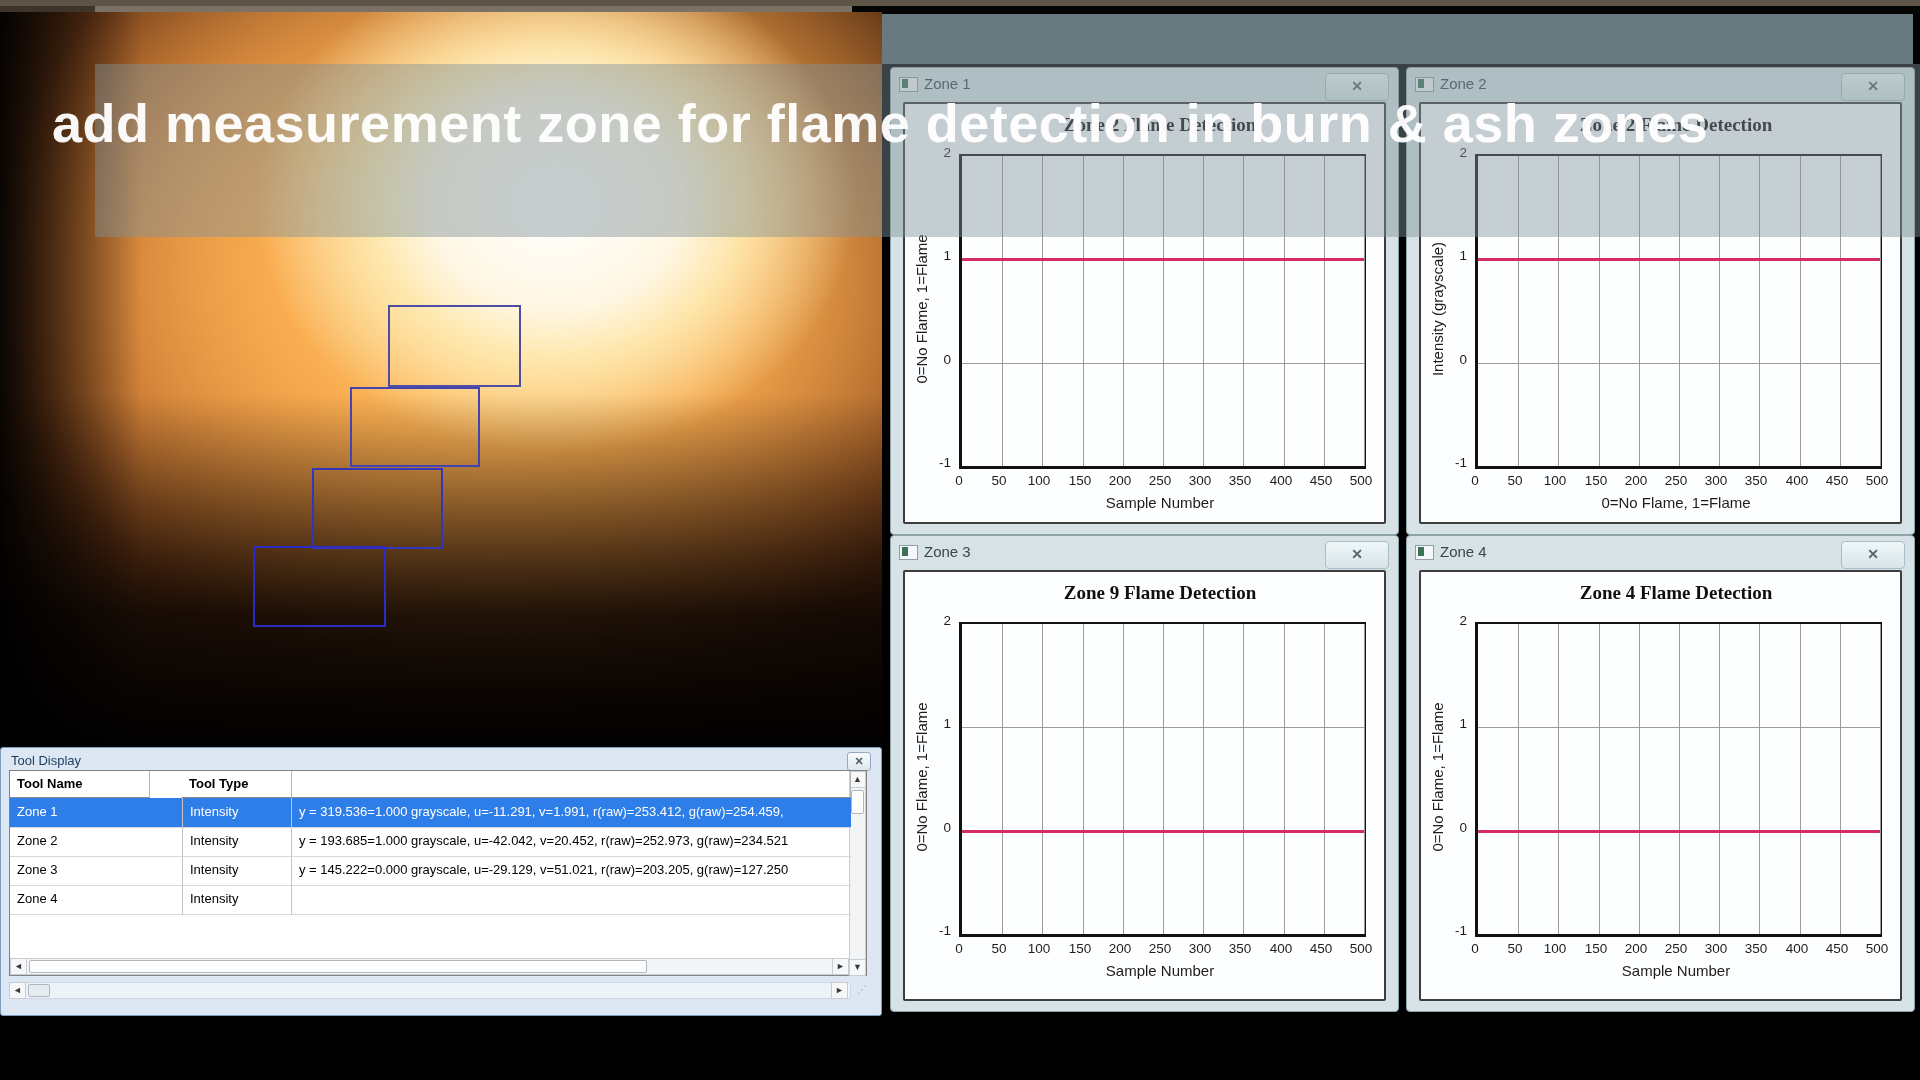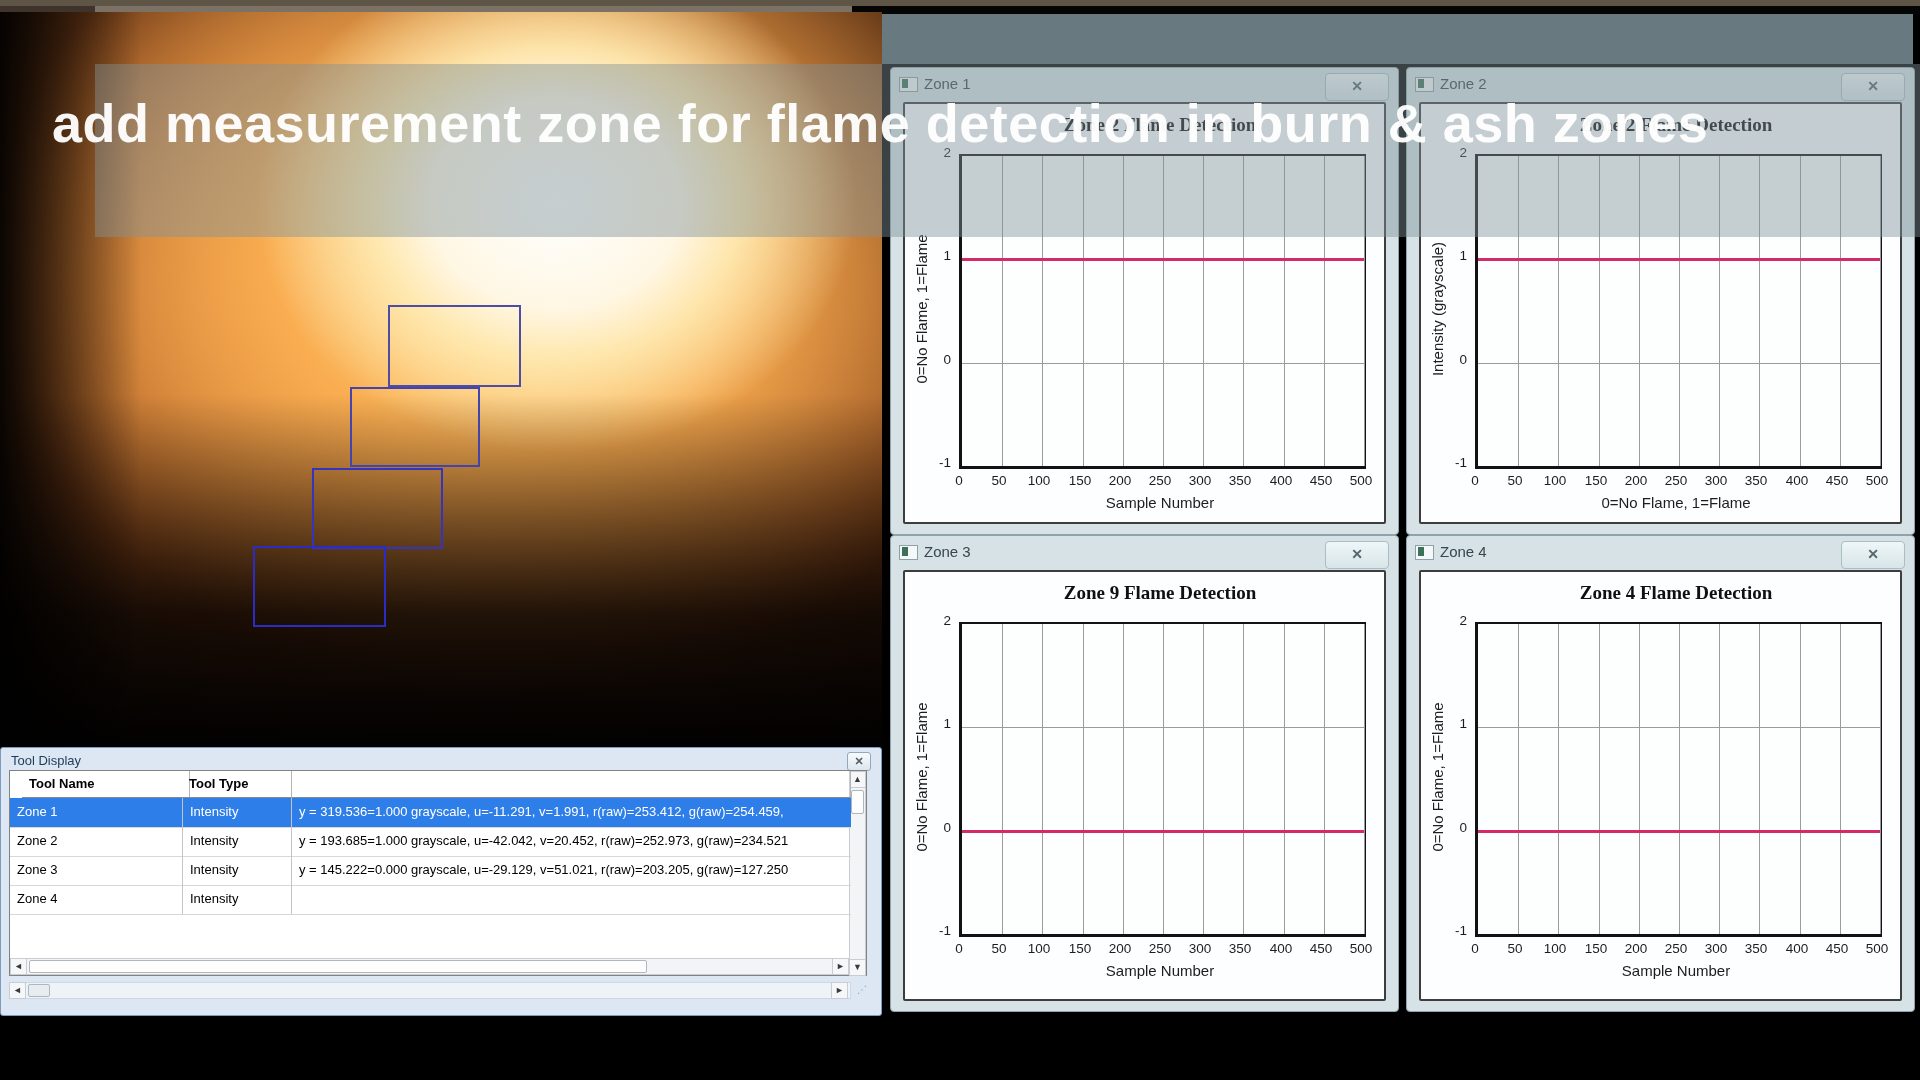--- a/index.html
+++ b/index.html
@@ -260,21 +260,21 @@
     <div class="sb" id="tvscroll" style="left:839px;top:0;width:17px;height:204px;">
       <div class="sbarrow" style="left:-1px;top:-1px;width:17px;height:17px;line-height:15px;">▲</div>
       <div class="sbthumb" style="left:1px;top:18px;width:13px;height:24px;"></div>
       <div class="sbarrow" style="left:-1px;top:187px;width:17px;height:17px;line-height:15px;">▼</div>
     </div>
     <div class="sb" style="left:0;top:187px;width:839px;height:17px;">
       <div class="sbarrow" style="left:-1px;top:-1px;width:17px;height:17px;line-height:15px;">◄</div>
       <div class="sbthumb" style="left:18px;top:1px;width:618px;height:13px;"></div>
       <div class="sbarrow" style="left:821px;top:-1px;width:17px;height:17px;line-height:15px;">►</div>
     </div>
-  <div class="cell hcell" style="position: absolute; left: 12px; top: 0px; width: 168px; height: 27px;">Tool Name</div>
+  <div class="cell hcell" style="position: absolute; left: 0px; top: 0px; width: 140px; height: 27px;">Tool Name</div>
       <div class="cell hcell" style="position: absolute; left: 172px; top: 0px; width: 110px; height: 27px;">Tool Type</div>
       <div class="cell hcell" style="position: absolute; left: 282px; top: 0px; width: 559px; height: 27px;"></div>
       <div class="rrow sel" style="position: absolute; top: 27px; height: 29px;">
         <div class="cell" style="position: absolute; left: 0px; top: 0px; width: 172px; height: 29px;">Zone 1</div>
         <div class="cell c2" style="position: absolute; left: 172px; top: 0px; width: 110px; height: 29px;">Intensity</div>
         <div class="cell" style="position: absolute; left: 282px; top: 0px; width: 559px; height: 29px;">y = 319.536=1.000 grayscale, u=-11.291, v=1.991, r(raw)=253.412, g(raw)=254.459,</div>
       </div>
       <div class="rrow" style="position: absolute; top: 56px; height: 29px;">
         <div class="cell" style="position: absolute; left: 0px; top: 0px; width: 172px; height: 29px;">Zone 2</div>
         <div class="cell c2" style="position: absolute; left: 172px; top: 0px; width: 110px; height: 29px;">Intensity</div>

